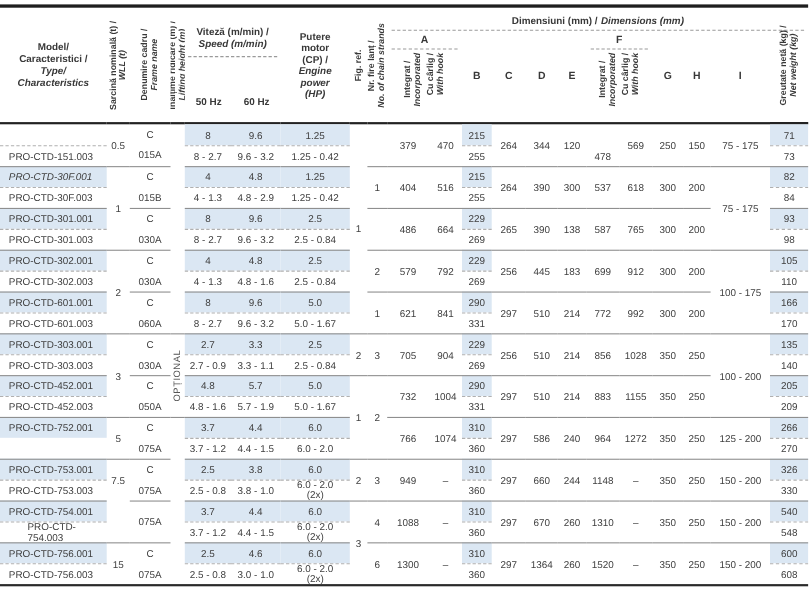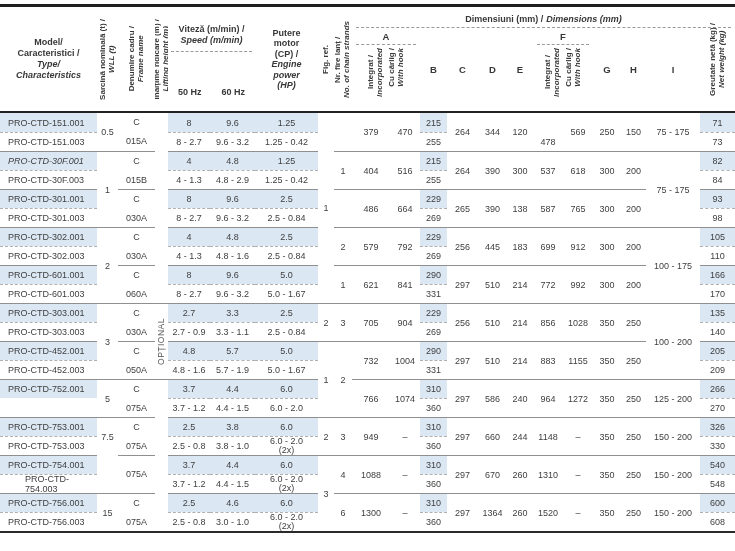--- a/index.html
+++ b/index.html
@@ -148,21 +148,20 @@
         <div class="dletter-only">I</div>
       </div>
     </div>
     <div class="hc col21">
       <div class="vt vt8">
           <div>Greutate netă (kg) /</div>
           <div class="it">Net weight (kg)</div>
         </div>
     </div>
 
-  <div class="c mdl blue" style="grid-area: 2 / 1;">PRO-CTD-151.001</div>
       <div class="c mdl dt" style="grid-area: 3 / 1;">PRO-CTD-151.003</div>
       <div class="c two" style="grid-area: 2 / 3 / span 2;">
         <div>C</div>
         <div>015A</div>
       </div>
       <div class="c blue" style="grid-area: 2 / 5;">8</div>
       <div class="c dt" style="grid-area: 3 / 5;">8 - 2.7</div>
       <div class="c blue" style="grid-area: 2 / 6;">9.6</div>
       <div class="c dt" style="grid-area: 3 / 6;">9.6 - 3.2</div>
       <div class="c blue" style="grid-area: 2 / 7;">1.25</div>

